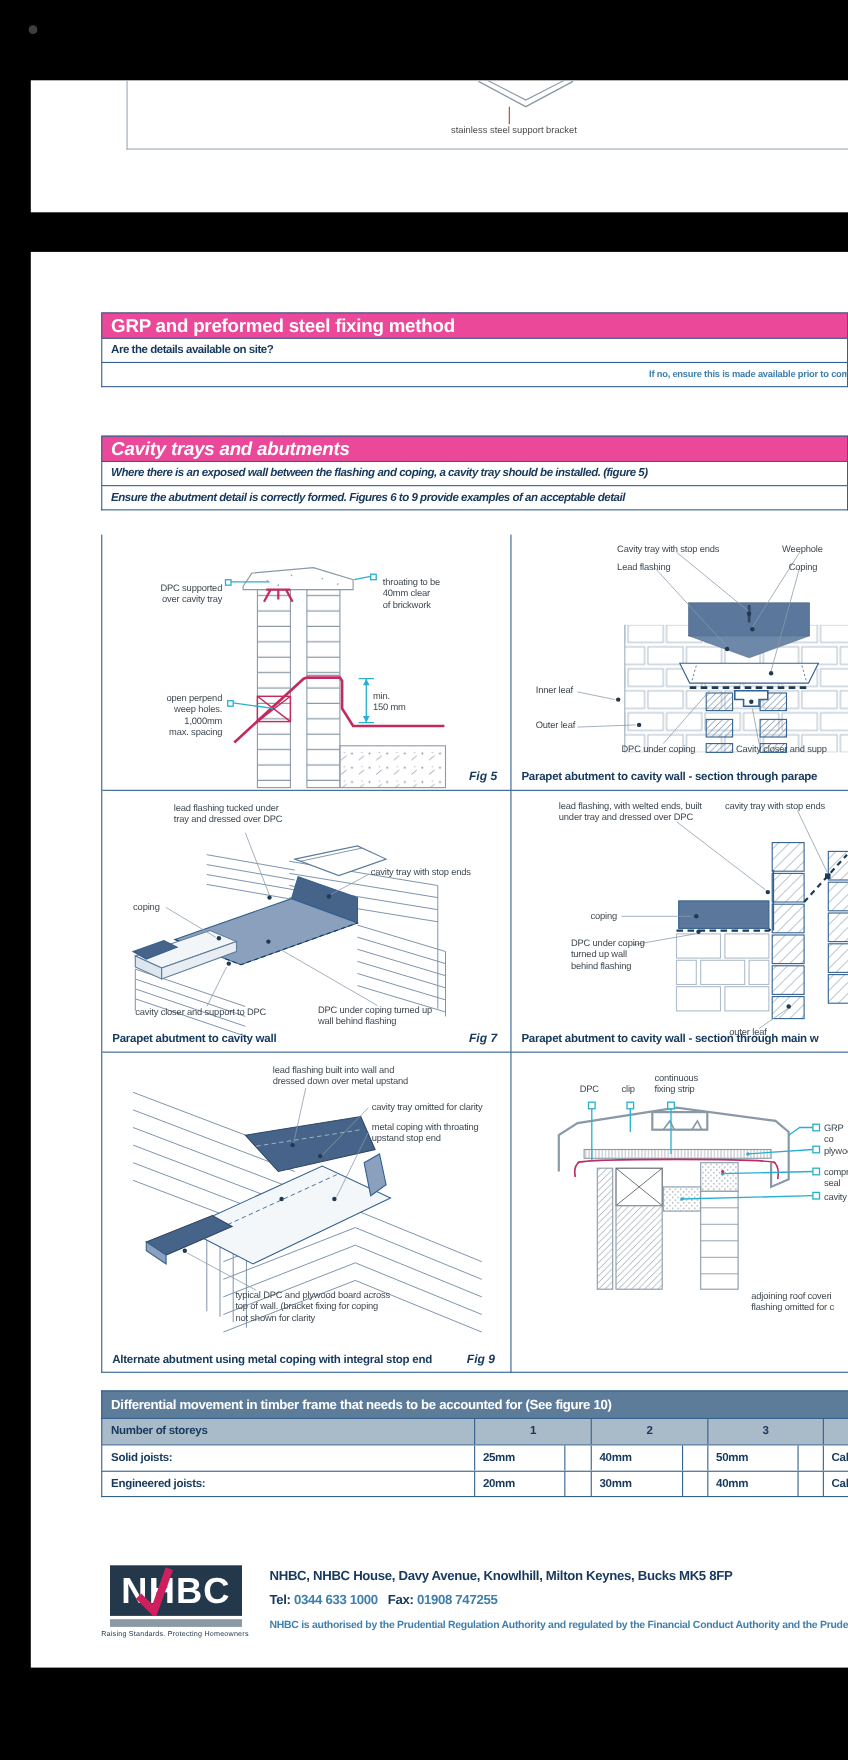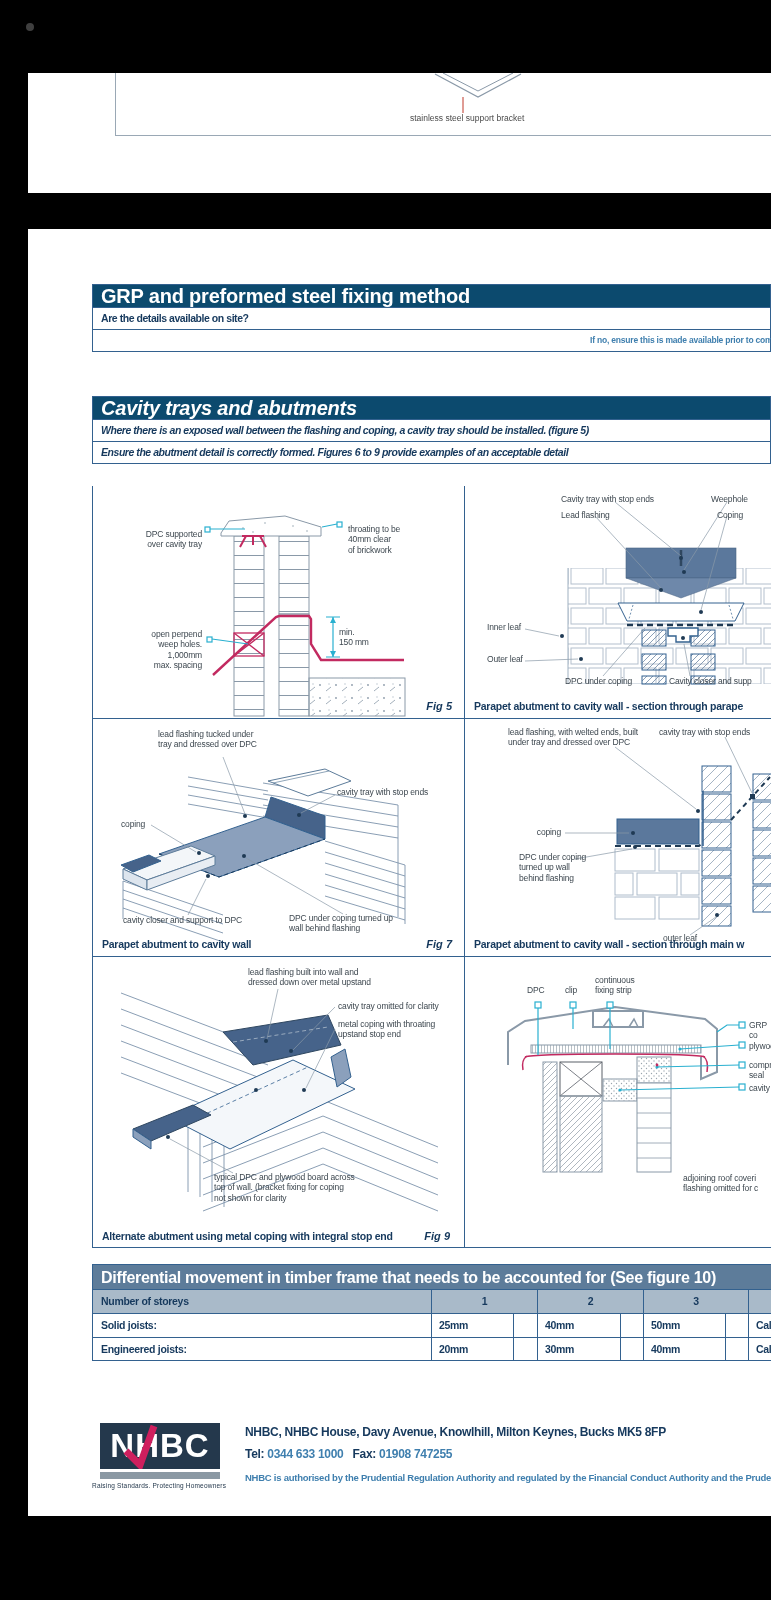--- a/index.html
+++ b/index.html
@@ -2,43 +2,43 @@
 <html><head>
 <meta charset="utf-8">
 <style>
   html,body{margin:0;padding:0;background:#000;}
   .canvas{position:relative;width:771px;height:1600px;background:#000;overflow:hidden;
           font-family:"Liberation Sans",sans-serif;}
   .abs{position:absolute;}
   .page{position:absolute;background:#fff;margin-top:16px;}
   
   .sec{position:absolute;left:64px;width:679px;}
-  .sechdr{height:24px;background:#0c4a6e;border:1px solid #33618f;color:#fff;font-weight:bold;
-          font-size:20px;line-height:23px;padding-left:8px;letter-spacing:-0.2px;box-sizing:border-box;}
+  .sechdr{height:24px;background:#ec4899;border:1px solid #33618f;color:#fff;font-weight:bold;
+          font-size:17px;line-height:23px;padding-left:8px;letter-spacing:-0.2px;box-sizing:border-box;}
   .secrow{position:relative;height:22px;border:1px solid #33618f;border-top:none;box-sizing:border-box;
           font-size:10.5px;font-weight:bold;color:#16395d;line-height:20px;padding-left:8px;
           letter-spacing:-0.45px;white-space:nowrap;}
   .notetxt{position:absolute;left:497px;top:0;font-size:8.5px;font-weight:bold;color:#3f7fae;
            letter-spacing:-0.2px;line-height:20px;white-space:nowrap;}
   
   .fgrid{position:absolute;left:64px;top:257px;width:679px;height:762px;border-left:1px solid #33618f;
          border-bottom:1px solid #33618f;box-sizing:border-box;}
   .fcell{position:absolute;box-sizing:border-box;}
   .bR{border-right:1px solid #33618f;}
   .bB{border-bottom:1px solid #33618f;}
   .flbl{position:absolute;font-size:8.5px;line-height:1.22;color:#3e4850;white-space:pre-line;
         letter-spacing:-0.15px;}
   .tr{text-align:right;}
   .fcap{position:absolute;left:9px;bottom:6px;font-size:10.5px;font-weight:bold;color:#16395d;
         white-space:nowrap;letter-spacing:-0.25px;}
   .figno{position:absolute;bottom:6px;font-size:11px;font-weight:bold;font-style:italic;color:#16395d;}
   
   .mtable{position:absolute;left:64px;top:1035px;width:679px;}
   .ttitle{height:26px;background:#5d7c9a;border:1px solid #33618f;border-right:none;box-sizing:border-box;
-          color:#fff;font-weight:bold;font-size:16px;line-height:25px;padding-left:8px;letter-spacing:-0.3px;
+          color:#fff;font-weight:bold;font-size:12px;line-height:25px;padding-left:8px;letter-spacing:-0.3px;
           white-space:nowrap;}
   .thdr{position:relative;height:23px;background:#a9bac9;border-left:1px solid #33618f;box-sizing:border-box;}
   .trow{position:relative;height:24px;background:#fff;border-left:1px solid #33618f;
         border-top:1px solid #33618f;box-sizing:border-box;}
   .trow:last-child{border-bottom:1px solid #33618f;}
   .tcell{position:absolute;top:0;bottom:0;font-size:10.5px;font-weight:bold;color:#16395d;
          line-height:23px;letter-spacing:-0.3px;white-space:nowrap;box-sizing:border-box;}
   .bL{border-left:1px solid #33618f;}
   
   .addr{position:absolute;font-size:12px;font-weight:bold;color:#16395d;letter-spacing:-0.3px;white-space:nowrap;}

